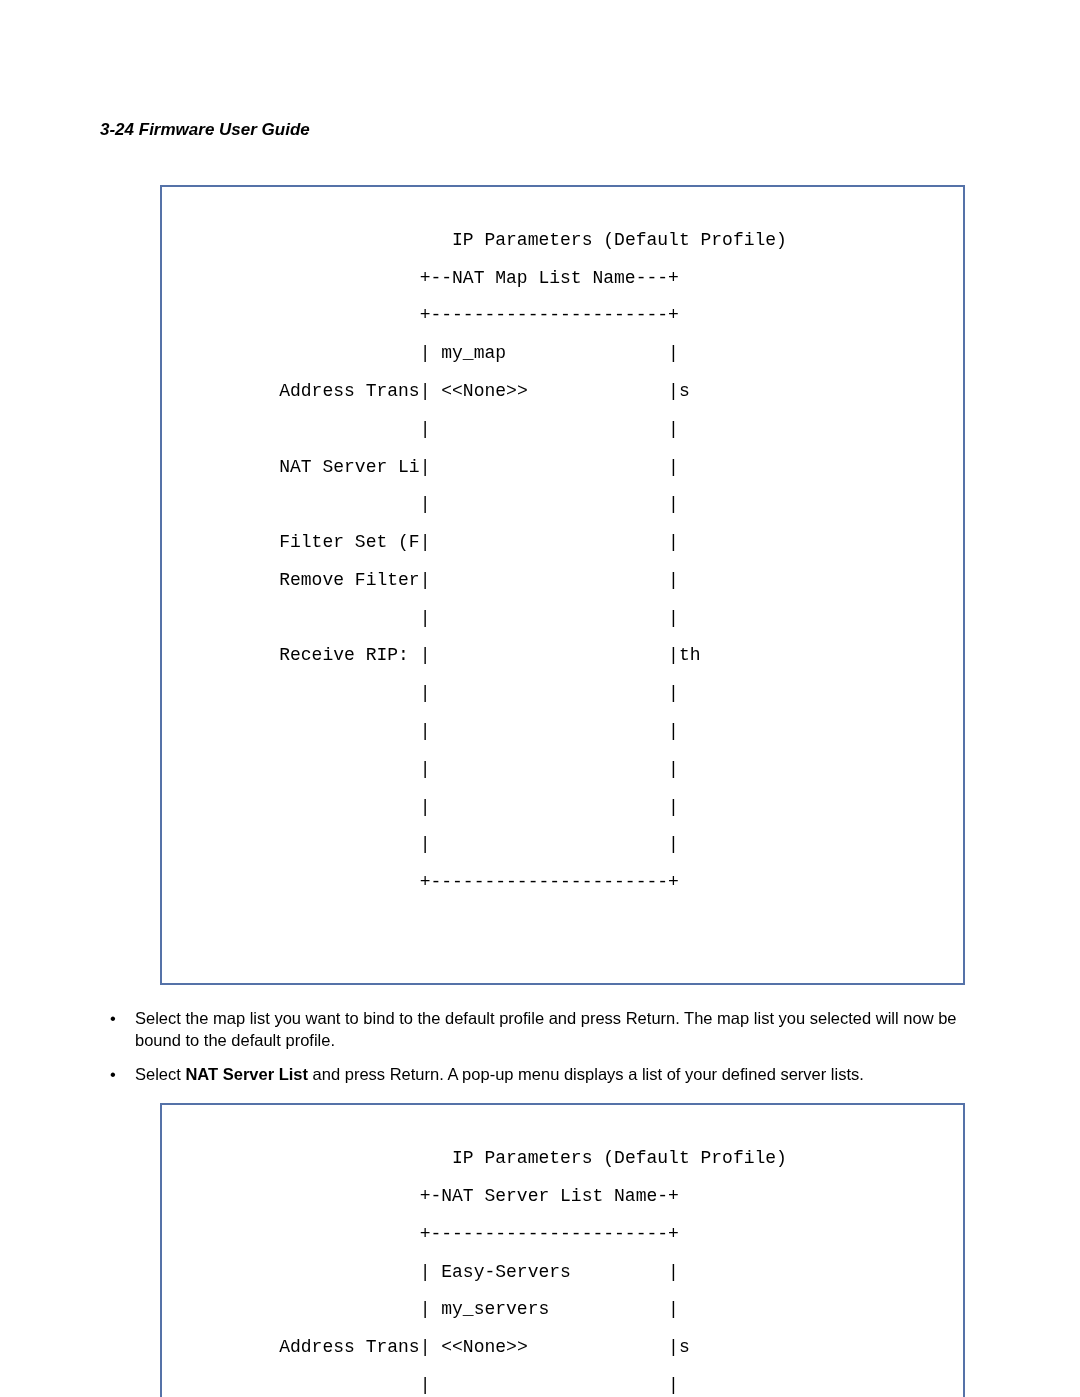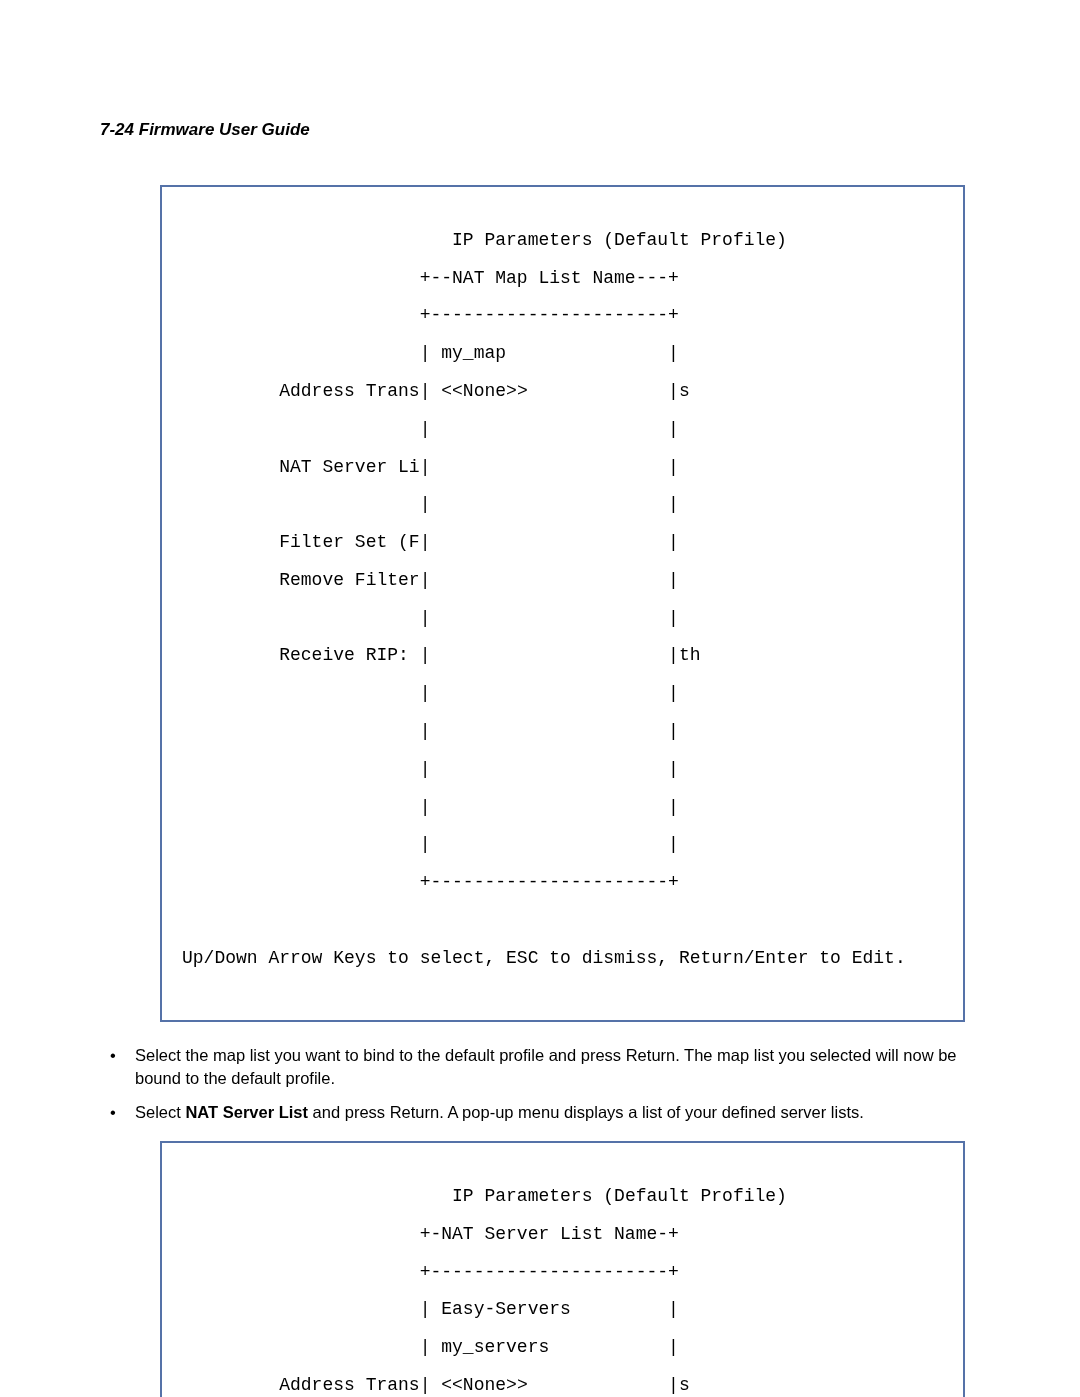--- a/index.html
+++ b/index.html
@@ -56,21 +56,21 @@
     font-size: 16.5px;
   }
   b { font-weight: bold; }
 </style>
 </head>
 <body>
 
 <div class="page">
 
   <div class="page-header">
-    <span>7-24</span>
+    <span>3-24</span>
     <span>  </span>
     <span>Firmware User Guide</span>
   </div>
 
   <div class="terminal">
 <div class="pre">                         <span>IP Parameters (Default Profile)</span></div>
 <div class="pre">                      <span>+--NAT Map List Name---+</span></div>
 <div class="pre">                      <span>+----------------------+</span></div>
 <div class="pre">                      | <span>my_map</span>               |</div>
 <div class="pre">         <span>Address Trans</span>| <span>&lt;&lt;None&gt;&gt;</span>             |<span>s</span></div>
@@ -81,21 +81,20 @@
 <div class="pre">         <span>Remove Filter</span>|                      |</div>
 <div class="pre">                      |                      |</div>
 <div class="pre">         <span>Receive RIP:</span> |                      |<span>th</span></div>
 <div class="pre">                      |                      |</div>
 <div class="pre">                      |                      |</div>
 <div class="pre">                      |                      |</div>
 <div class="pre">                      |                      |</div>
 <div class="pre">                      |                      |</div>
 <div class="pre">                      <span>+----------------------+</span></div>
 <div class="pre"> </div>
-<div class="pre"><span>Up/Down Arrow Keys to select, ESC to dismiss, Return/Enter to Edit.</span></div>
   </div>
 
   <ul class="bullets">
     <li><span>Select the map list you want to bind to the default profile and press Return. The map list you selected will now be bound to the default profile.</span></li>
     <li>
       <span>Select </span><b>NAT Server List</b><span> and press Return. A pop-up menu displays a list of your defined server lists.</span>
     </li>
   </ul>
 
   <div class="terminal">

